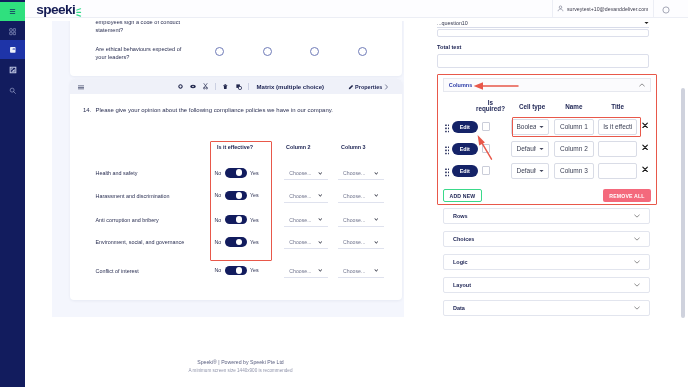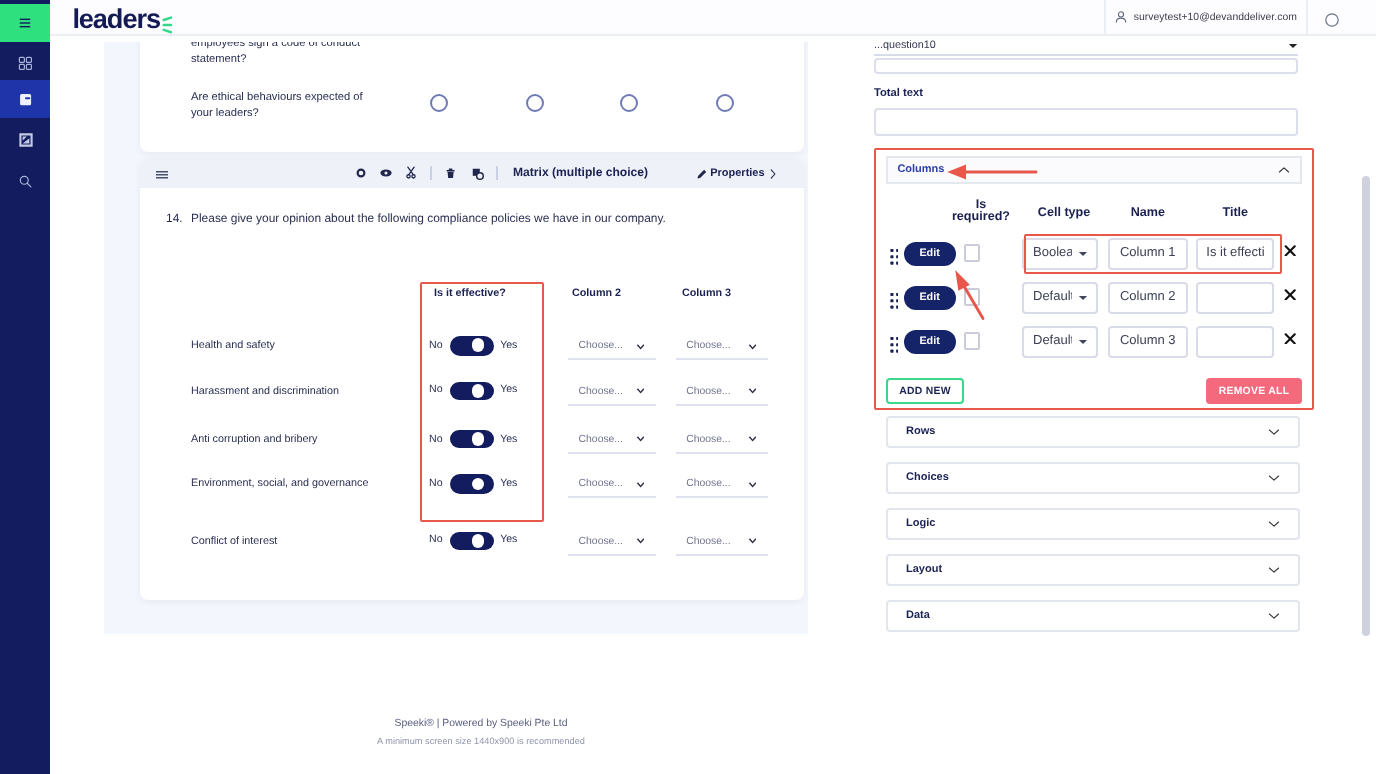--- a/index.html
+++ b/index.html
@@ -147,21 +147,21 @@
     <div class="ritem" style="top:81.5px">
       <svg width="7.4" height="7.4" viewBox="0 0 16 16">
         <circle cx="6.8" cy="6.8" r="4.3" fill="none" stroke="#a9b2d8" stroke-width="1.3"></circle>
         <path d="M10 10 14 14" stroke="#a9b2d8" stroke-width="1.3" stroke-linecap="round"></path>
       </svg>
     </div>
   </div>
 
   <div class="header">
     <div class="logo">
-      <div class="logo-text">leaders</div>
+      <div class="logo-text">speeki</div>
       <svg width="5.2" height="9" viewBox="0 0 11 19" style="margin-left:1.2px;margin-top:4.6px">
         <path d="M9.6 1.6 L1.8 4.2" stroke="#35D98B" stroke-width="2.6" stroke-linecap="round"></path>
         <path d="M1.8 9.4 L9.6 9.4" stroke="#35D98B" stroke-width="2.6" stroke-linecap="round"></path>
         <path d="M1.8 14.6 L9.6 17.2" stroke="#35D98B" stroke-width="2.6" stroke-linecap="round"></path>
       </svg>
     </div>
     <div class="acct">
       <svg width="7" height="7" viewBox="0 0 16 16">
         <circle cx="8" cy="5" r="2.9" fill="none" stroke="#5d6279" stroke-width="1.2"></circle>
         <path d="M2.6 14.2c0-3.1 2.4-4.9 5.4-4.9s5.4 1.8 5.4 4.9" fill="none" stroke="#5d6279" stroke-width="1.2"></path>

